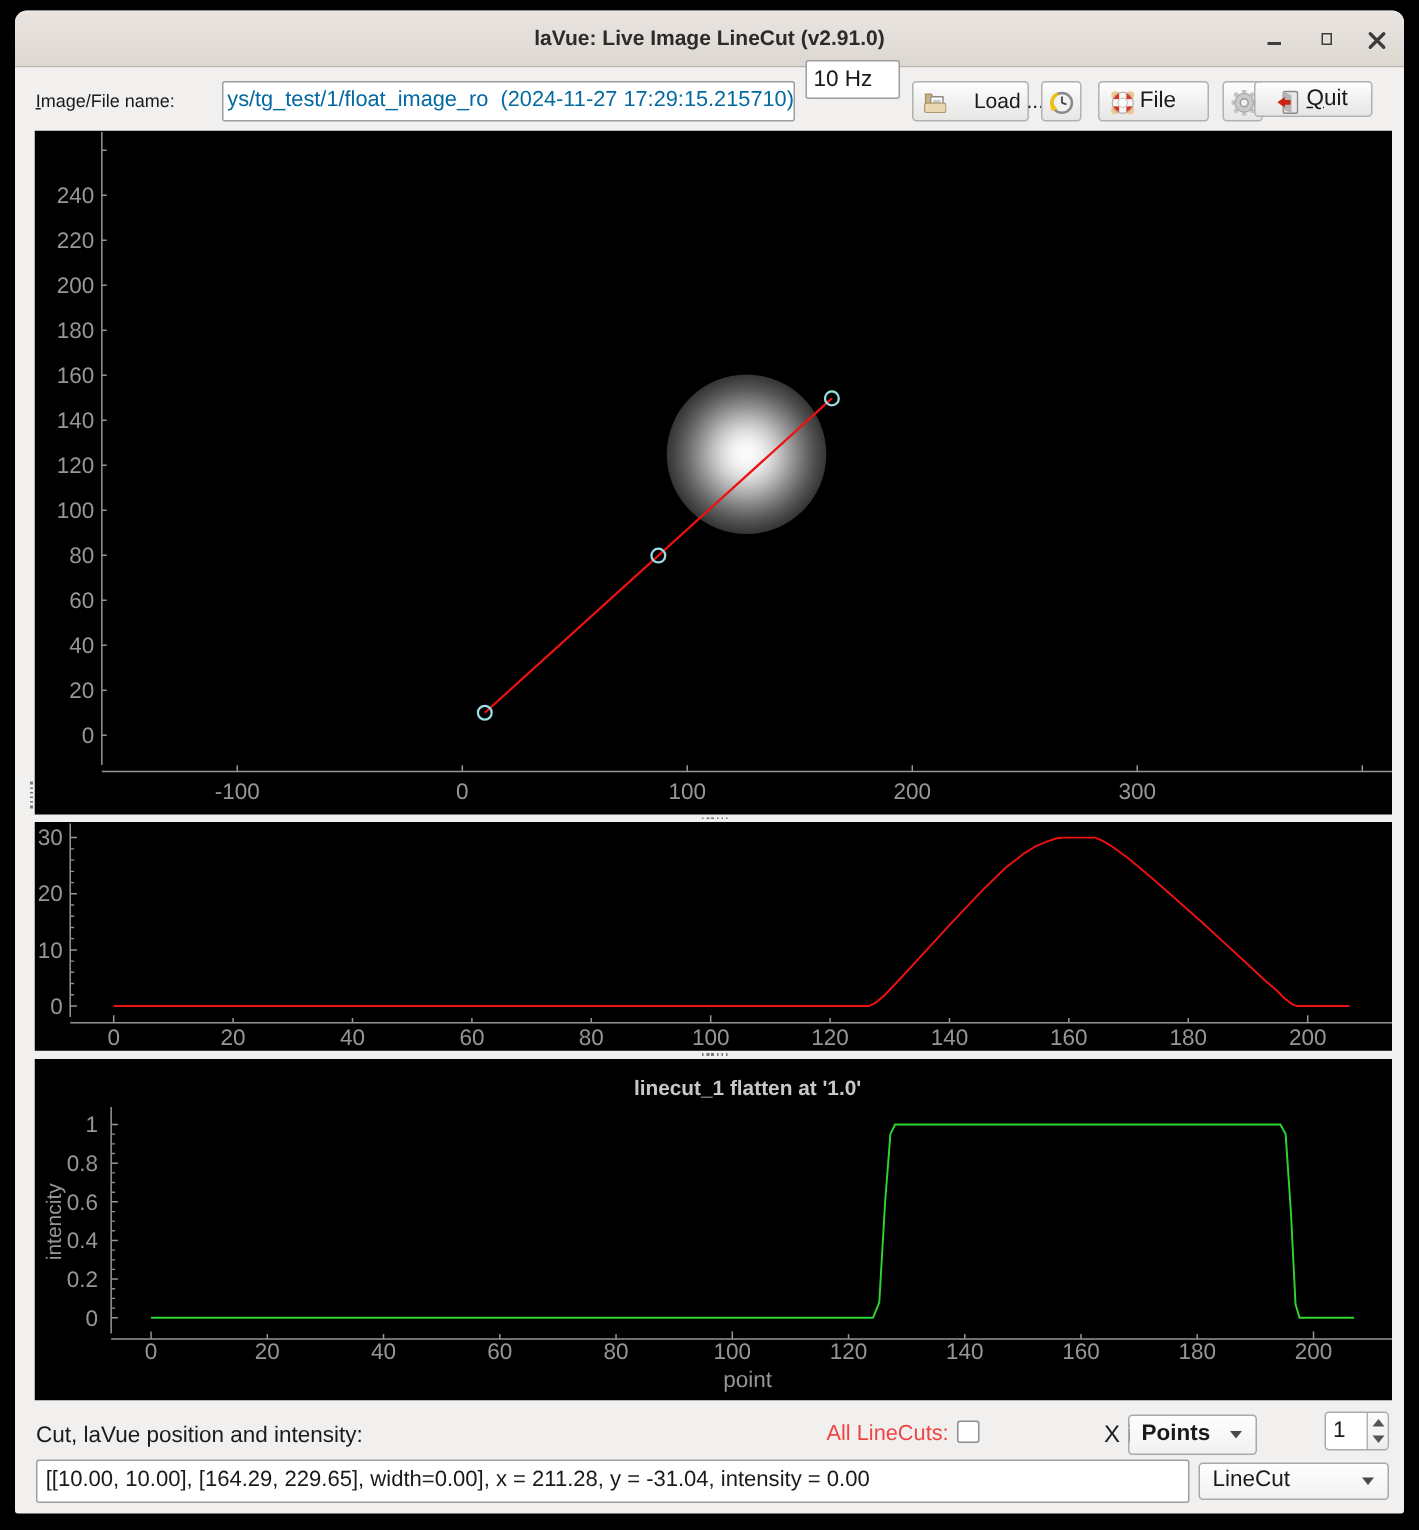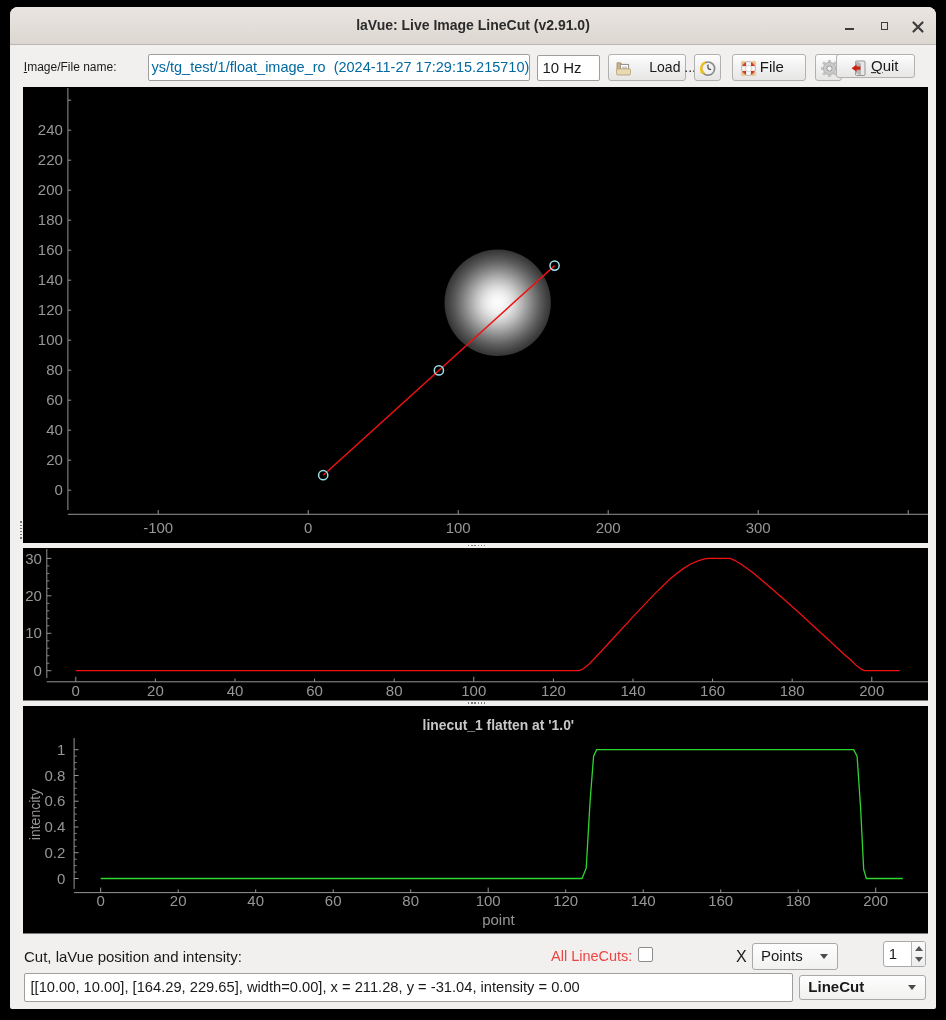--- a/index.html
+++ b/index.html
@@ -5,21 +5,21 @@
 <div style="position:absolute;left:0;top:17px;width:946px;text-align:center;font-size:14px;font-weight:bold;color:#2b2b2b">laVue: Live Image LineCut (v2.91.0)</div>
 <div style="position:absolute;left:845.3px;top:27.6px;width:8.7px;height:2.6px;background:#3c3c3c"></div>
 <div style="position:absolute;left:880.5px;top:22px;width:7px;height:7.5px;border:1.9px solid #3c3c3c"></div>
 <svg style="position:absolute;left:911px;top:20px" width="14" height="14" viewBox="0 0 14 14">
 <path d="M2.5 2.5 L11.5 11.5 M11.5 2.5 L2.5 11.5" stroke="#3c3c3c" stroke-width="2.2" stroke-linecap="round"></path>
   </svg>
 <div style="position:absolute;left:23.8px;top:60px;font-size:12px;color:#1a1a1a"><span style="text-decoration:underline">I</span>mage/File name:</div>
 <div style="position:absolute;left:147.5px;top:54.3px;width:382.5px;height:26.3px;border:1px solid #9e9e9e;border-radius:2px;background:#fff;overflow:hidden">
     <span style="position:absolute;left:3px;top:50%;transform:translateY(-52%);font-size:14.5px;color:#0369a1;white-space:pre">ys/tg_test/1/float_image_ro&nbsp;&nbsp;(2024-11-27 17:29:15.215710)</span>
   </div>
-<div style="position:absolute;left:537.4px;top:55px;width:62.9px;height:26.3px;border:1px solid #9e9e9e;border-radius:2px;background:#fff">
+<div style="position:absolute;left:537.4px;top:40px;width:62.9px;height:26.3px;border:1px solid #9e9e9e;border-radius:2px;background:#fff">
     <span style="position:absolute;left:4px;top:50%;transform:translateY(-52%);font-size:15px;color:#1a1a1a">10 Hz</span>
   </div>
 <div style="position:absolute;left:608.3px;top:54.3px;width:78px;height:26.3px;border:1px solid #b1b1b1;border-radius:3px;background:linear-gradient(#fefefe,#f2f2f2 45%,#e7e6e5);box-sizing:border-box">
     <svg style="position:absolute;left:7px;top:5px" width="15" height="16" viewBox="0 0 15 16">
 <path d="M1 2.8 h3.8 l1.1 1.6 H12.6 V10 H1 z" fill="#c9b285" stroke="#a08a5e" stroke-width="0.8"></path>
 <rect x="4.6" y="4.6" width="8" height="7.6" fill="#fdfdfd" stroke="#8a8a8a" stroke-width="0.8"></rect>
 <rect x="6.1" y="6.6" width="5" height="2.2" fill="#c9c9c9"></rect>
 <rect x="0.4" y="8.8" width="14.2" height="6.2" rx="1.4" fill="#e9d8b4" stroke="#b09a6d" stroke-width="0.8"></rect>
 </svg>
     <span style="position:absolute;left:40px;top:50%;transform:translateY(-52%);font-size:14px;color:#1a1a1a;white-space:nowrap">Load ...</span>
@@ -279,28 +279,28 @@
 <div style="position:absolute;left:20.3px;top:524.5px;width:1.4px;height:1.4px;background:#787878"></div>
 <div style="position:absolute;left:20.3px;top:527.7px;width:1.4px;height:1.4px;background:#787878"></div>
 <div style="position:absolute;left:20.3px;top:530.9px;width:1.4px;height:1.4px;background:#787878"></div>
 <div style="position:absolute;left:20.3px;top:534.1px;width:1.4px;height:1.4px;background:#787878"></div>
 <div style="position:absolute;left:20.3px;top:537.3px;width:1.4px;height:1.4px;background:#787878"></div>
 <div style="position:absolute;left:24px;top:947.5px;font-size:15px;color:#1a1a1a;white-space:nowrap">Cut, laVue position and intensity:</div>
 <div style="position:absolute;left:551px;top:947.5px;font-size:14.5px;color:#ef4444;white-space:nowrap">All LineCuts:</div>
 <div style="position:absolute;left:637.5px;top:946.8px;width:15.5px;height:15.5px;border:1px solid #8d8d8d;border-radius:2px;background:#fff"></div>
 <div style="position:absolute;left:736px;top:947.5px;font-size:16px;color:#1a1a1a;white-space:nowrap">X in 1d:</div>
 <div style="position:absolute;left:752px;top:943px;width:86px;height:26.5px;border:1px solid #a9a9a9;border-radius:3px;background:linear-gradient(#fefefe,#f1f1f0);box-sizing:border-box">
-    <span style="position:absolute;left:8px;top:50%;transform:translateY(-54%);font-size:15px;font-weight:normal;color:#1a1a1a">Points</span>
+    <span style="position:absolute;left:8px;top:50%;transform:translateY(-54%);font-size:15px;font-weight:bold;color:#1a1a1a">Points</span>
     <span style="position:absolute;right:9px;top:50%;margin-top:-2px;width:0;height:0;border-left:4.5px solid transparent;border-right:4.5px solid transparent;border-top:5px solid #4a4a4a"></span>
   </div>
 <div style="position:absolute;left:882.7px;top:941.4px;width:43.7px;height:25.2px;border:1px solid #a9a9a9;border-radius:3px;background:#fff;overflow:hidden">
     <span style="position:absolute;left:5px;top:50%;transform:translateY(-54%);font-size:15px;color:#1a1a1a">1</span>
     <div style="position:absolute;right:0;top:0;width:14px;height:100%;border-left:1px solid #b5b5b5;background:linear-gradient(#fbfbfb,#ededed)">
       <span style="position:absolute;left:2.5px;top:4px;width:0;height:0;border-left:4px solid transparent;border-right:4px solid transparent;border-bottom:5px solid #555"></span>
       <span style="position:absolute;left:2.5px;bottom:4px;width:0;height:0;border-left:4px solid transparent;border-right:4px solid transparent;border-top:5px solid #555"></span>
     </div>
   </div>
 <div style="position:absolute;left:24px;top:973px;width:768.6px;height:28.5px;border:1px solid #9e9e9e;border-radius:2px;background:#fff">
     <span style="position:absolute;left:5.5px;top:50%;transform:translateY(-52%);font-size:14.7px;color:#1a1a1a;white-space:pre">[[10.00, 10.00], [164.29, 229.65], width=0.00], x = 211.28, y = -31.04, intensity = 0.00</span>
   </div>
 <div style="position:absolute;left:799.3px;top:974.6px;width:127.2px;height:25.7px;border:1px solid #a9a9a9;border-radius:3px;background:linear-gradient(#fefefe,#f1f1f0);box-sizing:border-box">
-    <span style="position:absolute;left:8px;top:50%;transform:translateY(-54%);font-size:15px;font-weight:bold;color:#1a1a1a">LineCut</span>
+    <span style="position:absolute;left:8px;top:50%;transform:translateY(-54%);font-size:15px;font-weight:normal;color:#1a1a1a">LineCut</span>
     <span style="position:absolute;right:9px;top:50%;margin-top:-2px;width:0;height:0;border-left:4.5px solid transparent;border-right:4.5px solid transparent;border-top:5px solid #4a4a4a"></span>
   </div>
 </body></html>

